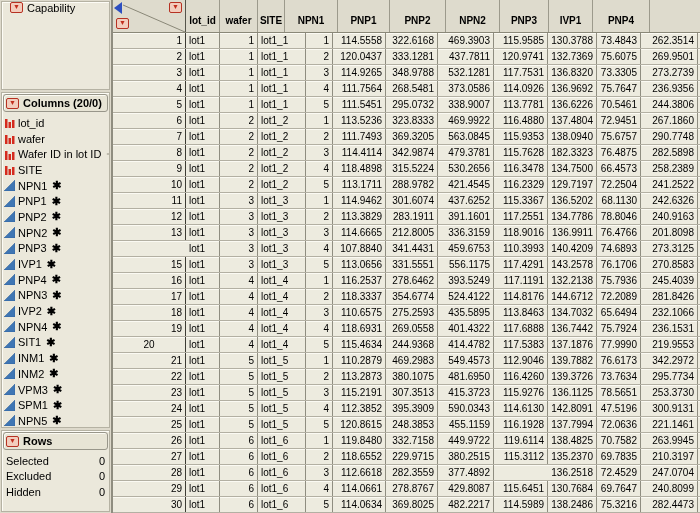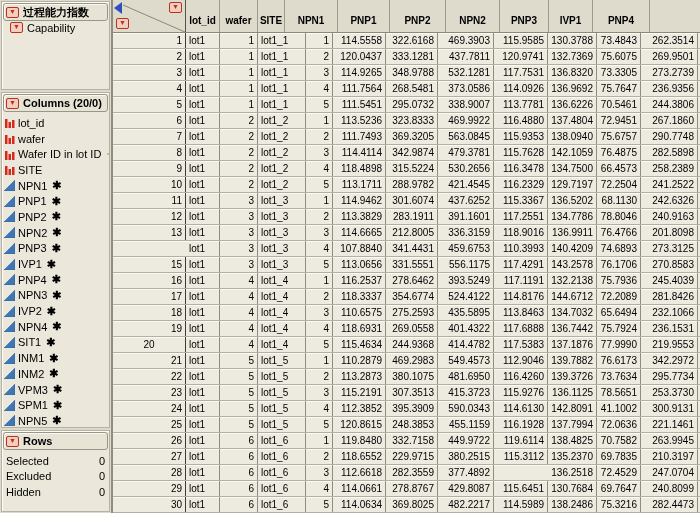--- a/index.html
+++ b/index.html
@@ -109,24 +109,20 @@
   .td.rownum{border-right:1px solid #3c3b33;}
 </style>
 </head>
 <body>
 
 <div class="app">
 
   <div class="sidebar">
 
     <div class="panel panel-cap">
-      <div class="panel-header">
-        <span class="red-btn">▼</span>
-        <span>过程能力指数</span>
-      </div>
       <div class="panel-item">
         <span class="red-btn">▼</span>
         <span>Capability</span>
       </div>
     </div>
 
     <div class="panel panel-cols">
       <div class="panel-header">
         <span class="red-btn">▼</span>
         <span>Columns (20/0)</span>
@@ -426,21 +422,21 @@
         <div class="tr">
           <div class="td r rownum" style="width: 73px;">8</div>
           <div class="td l" style="width: 34px;">lot1</div>
           <div class="td r" style="width: 38px;">2</div>
           <div class="td l" style="width: 48px;">lot1_2</div>
           <div class="td r" style="width: 27px;">3</div>
           <div class="td r" style="width: 53px;">114.4114</div>
           <div class="td r" style="width: 52px;">342.9874</div>
           <div class="td r" style="width: 56px;">479.3781</div>
           <div class="td r" style="width: 54px;">115.7628</div>
-          <div class="td r" style="width: 49px;">142.1059</div>
+          <div class="td r" style="width: 49px;">182.3323</div>
           <div class="td r" style="width: 44px;">76.4875</div>
           <div class="td r" style="width: 57px;">282.5898</div>
         </div>
         <div class="tr">
           <div class="td r rownum" style="width: 73px;">9</div>
           <div class="td l" style="width: 34px;">lot1</div>
           <div class="td r" style="width: 38px;">2</div>
           <div class="td l" style="width: 48px;">lot1_2</div>
           <div class="td r" style="width: 27px;">4</div>
           <div class="td r" style="width: 53px;">118.4898</div>
@@ -651,21 +647,21 @@
           <div class="td r rownum" style="width: 73px;">24</div>
           <div class="td l" style="width: 34px;">lot1</div>
           <div class="td r" style="width: 38px;">5</div>
           <div class="td l" style="width: 48px;">lot1_5</div>
           <div class="td r" style="width: 27px;">4</div>
           <div class="td r" style="width: 53px;">112.3852</div>
           <div class="td r" style="width: 52px;">395.3909</div>
           <div class="td r" style="width: 56px;">590.0343</div>
           <div class="td r" style="width: 54px;">114.6130</div>
           <div class="td r" style="width: 49px;">142.8091</div>
-          <div class="td r" style="width: 44px;">41.1002</div>
+          <div class="td r" style="width: 44px;">47.5196</div>
           <div class="td r" style="width: 57px;">300.9131</div>
         </div>
         <div class="tr">
           <div class="td r rownum" style="width: 73px;">25</div>
           <div class="td l" style="width: 34px;">lot1</div>
           <div class="td r" style="width: 38px;">5</div>
           <div class="td l" style="width: 48px;">lot1_5</div>
           <div class="td r" style="width: 27px;">5</div>
           <div class="td r" style="width: 53px;">120.8615</div>
           <div class="td r" style="width: 52px;">248.3853</div>

